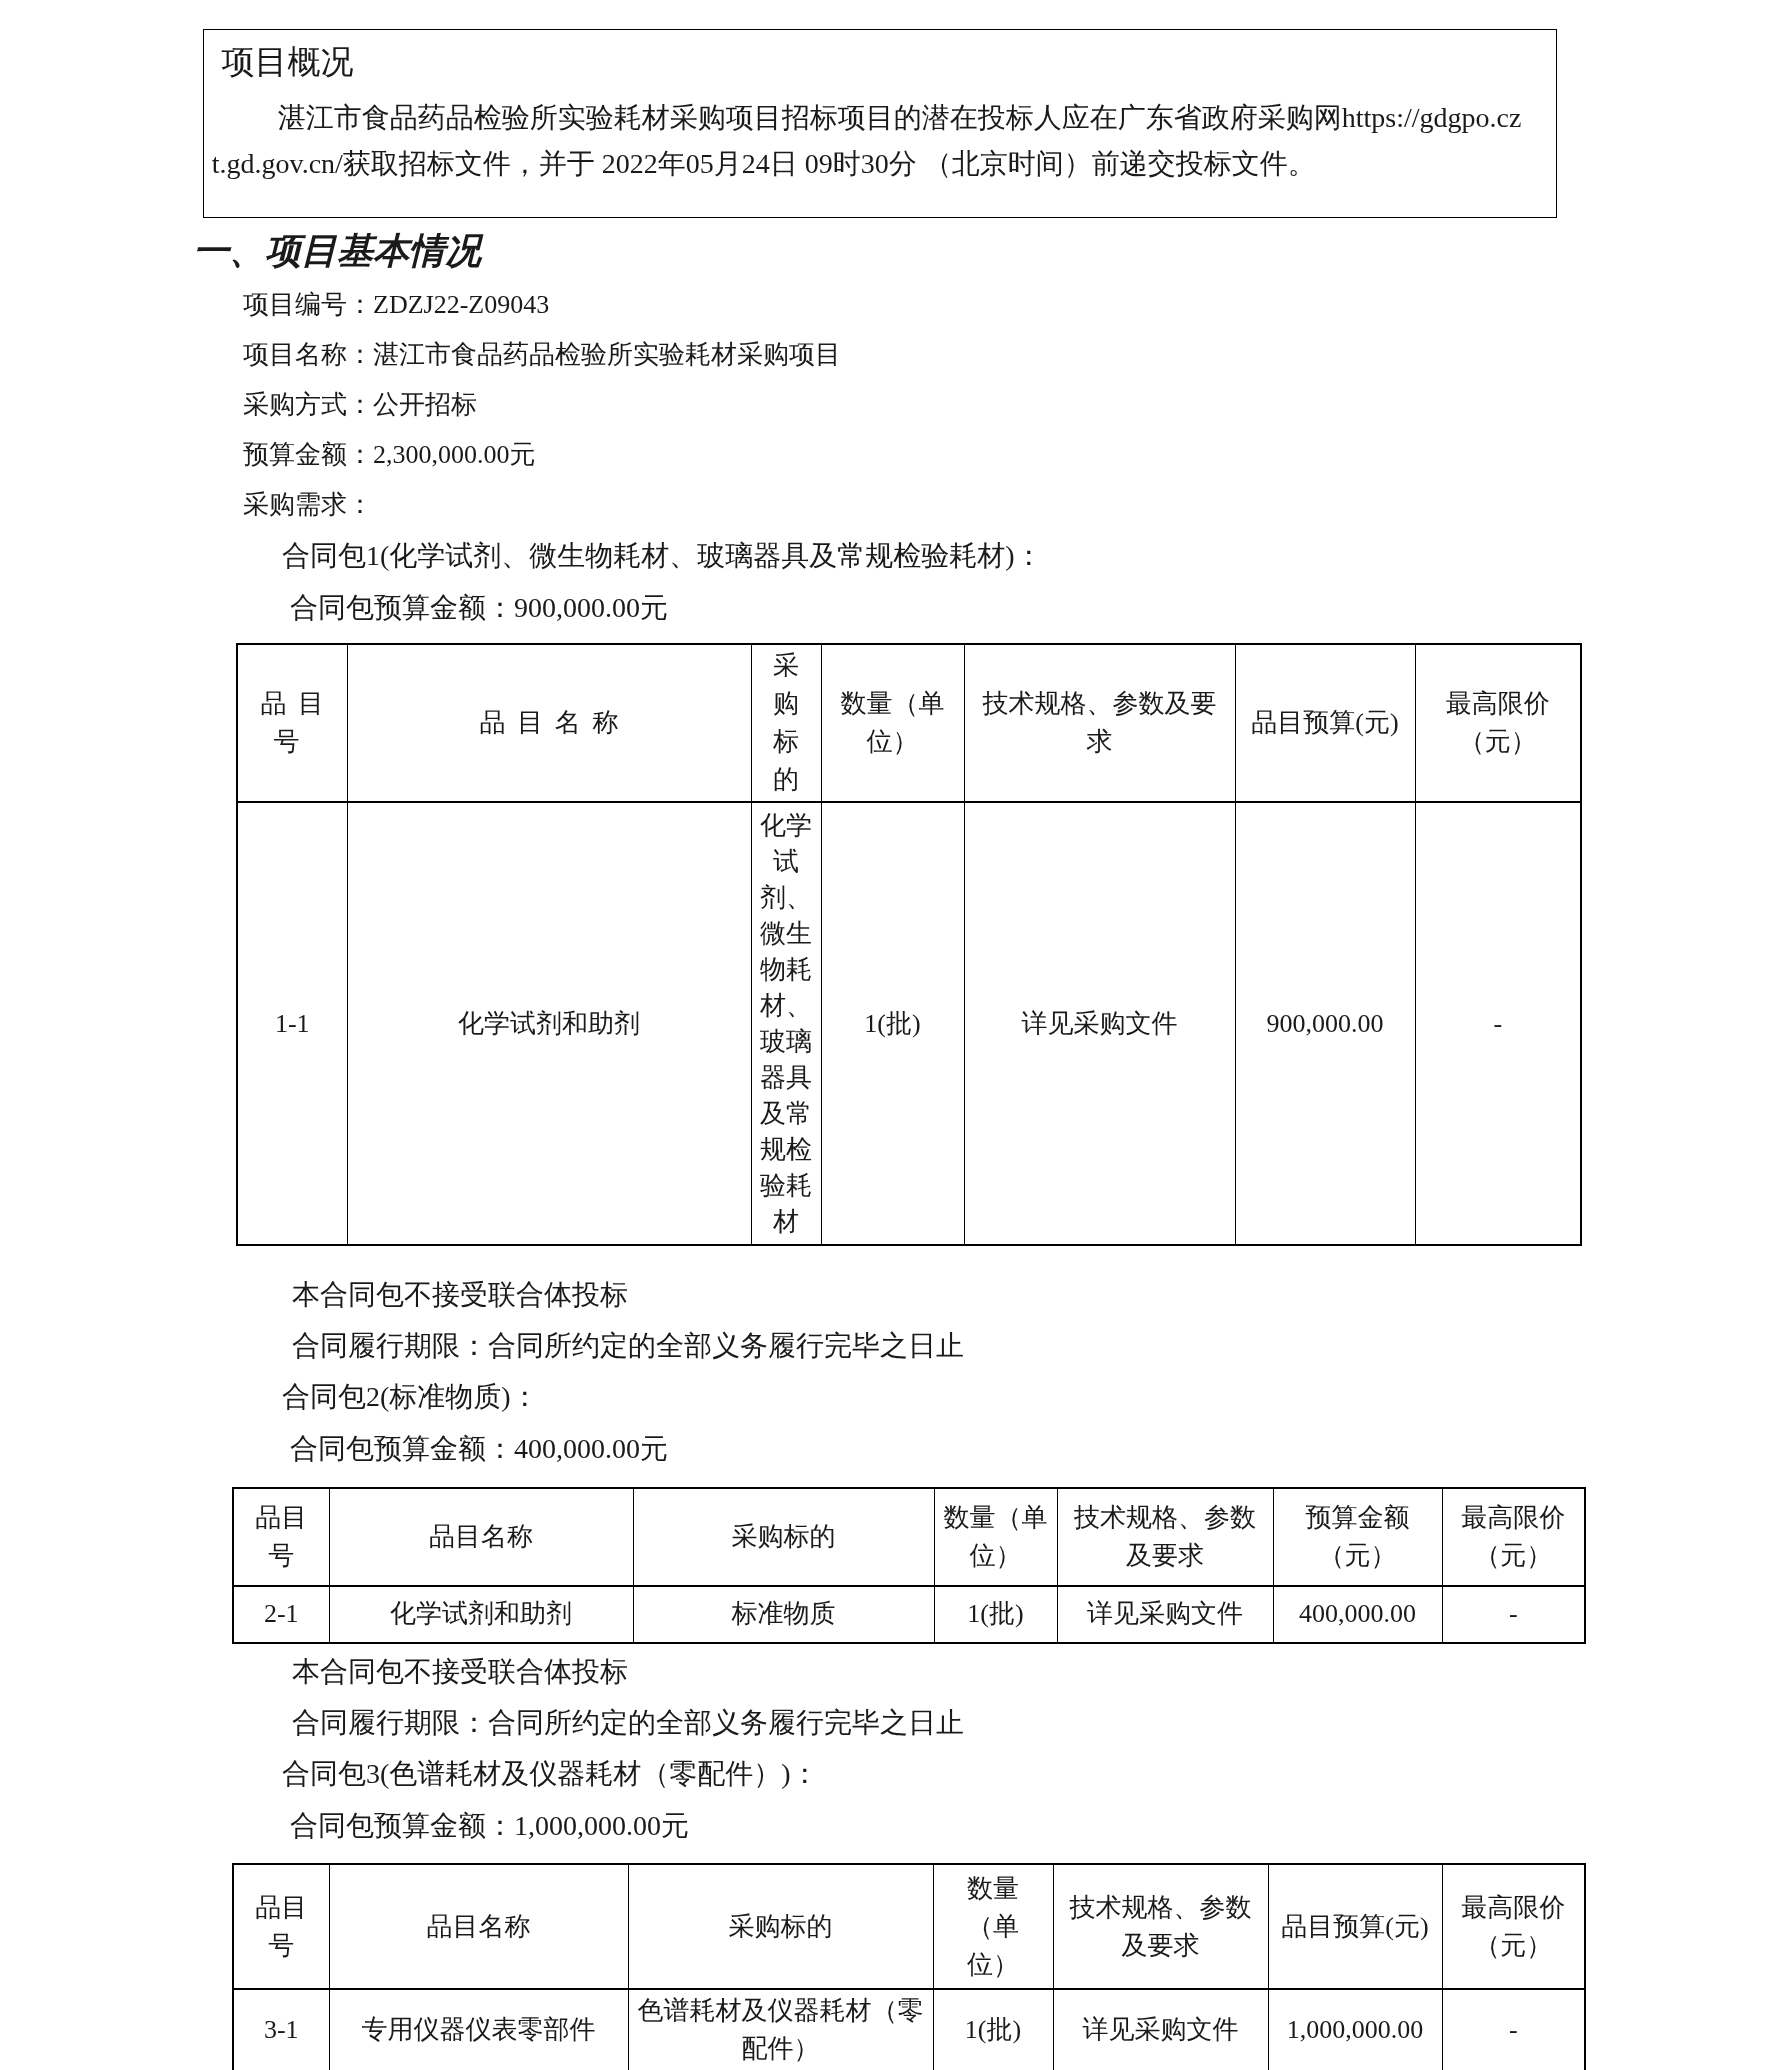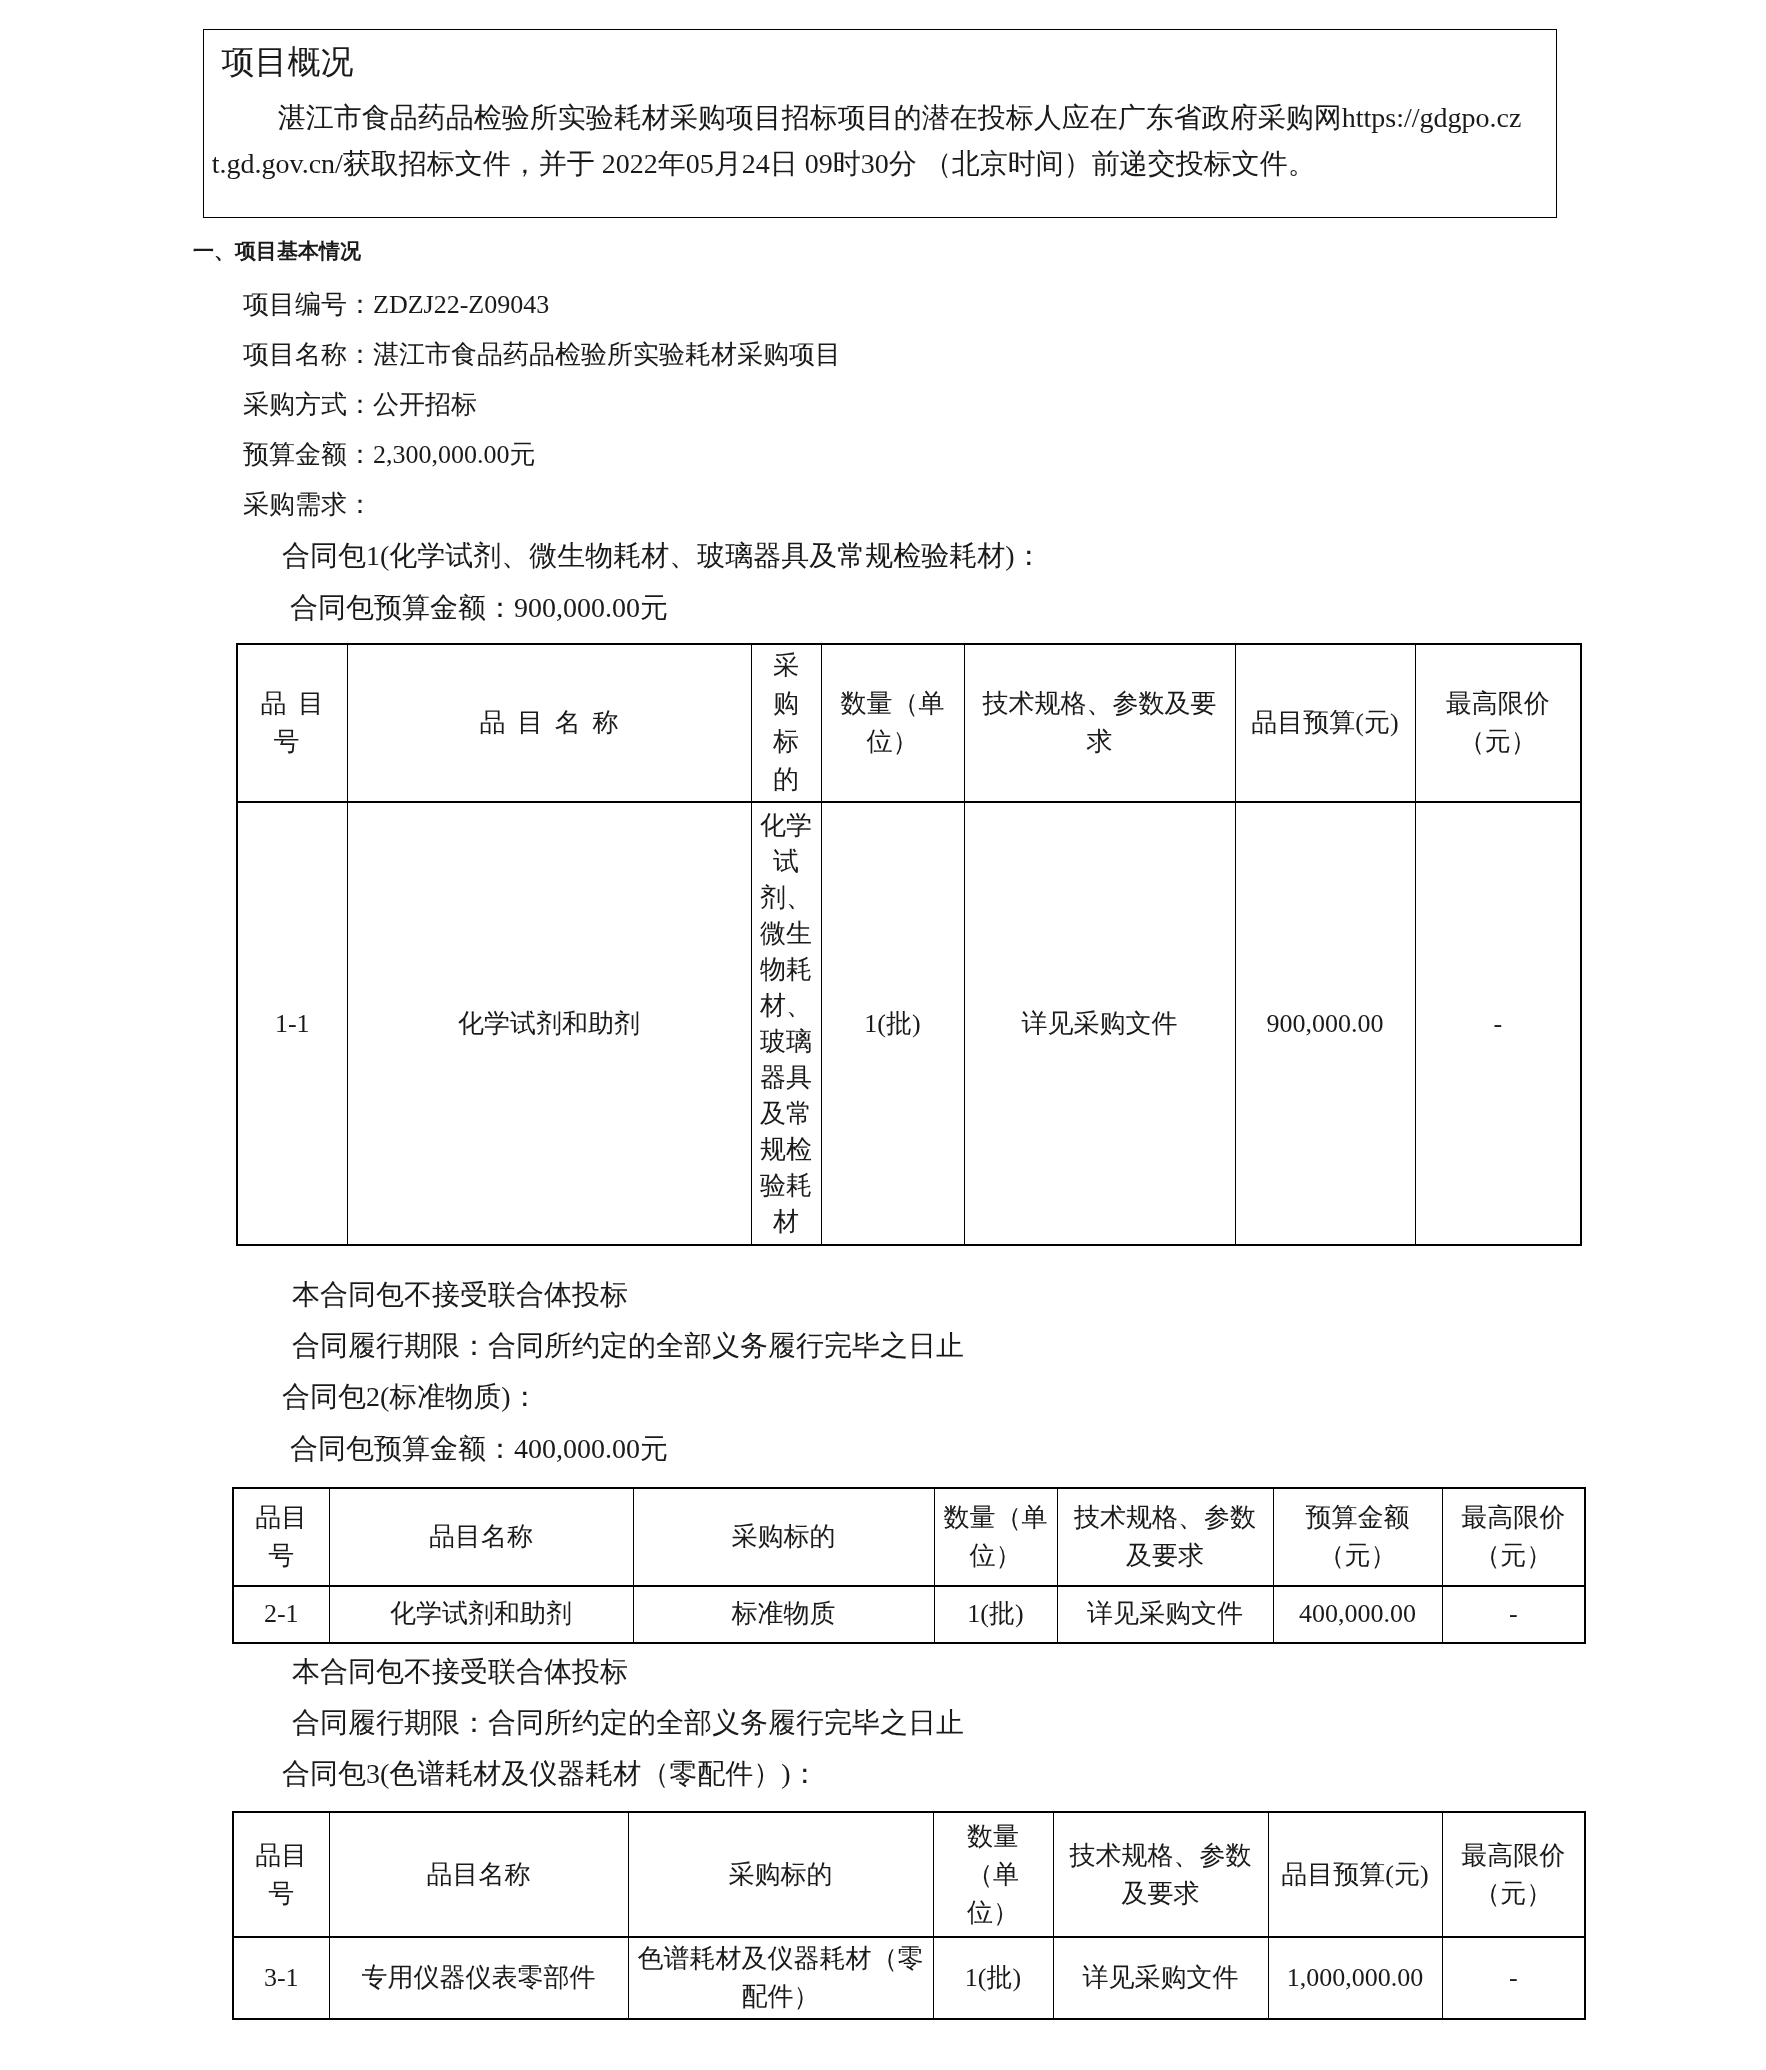--- a/index.html
+++ b/index.html
@@ -15,21 +15,21 @@
   .overview-box{
     position:absolute;left:203px;top:29px;width:1354px;height:189px;
     border:1.9px solid #000;box-sizing:border-box;
     padding:11.6px 9.7px 0 7.7px;
   }
   .overview-title{font-size:33px;line-height:39px;margin:1.9px 0 0 9.7px;}
   .overview-para{font-size:28px;line-height:46px;margin-top:12.6px;}
   .overview-para .l1{text-indent:66px;}
   
   .content{position:absolute;left:193px;top:230px;width:1410px;}
-  .heading{font-size:21px;font-weight:bold;line-height:42px;margin:0 0 7.7px 0;}
+  .heading{font-size:36px;font-weight:bold;line-height:42px;margin:0 0 7.7px 0;font-style:italic;}
   .info-line{font-size:26px;line-height:50px;padding-left:50px;}
   .pkg-title{font-size:28px;line-height:52px;padding-left:89px;}
   .pkg-budget{font-size:28px;line-height:52px;padding-left:97px;}
   .note-line{font-size:28px;line-height:51px;padding-left:99px;}
   .notes{margin-top:23px;}
   .notes-sm{margin-top:1.9px;}
   
   table.t{
     border-collapse:collapse;table-layout:fixed;
     font-size:26px;color:#1a1a1a;
@@ -180,20 +180,21 @@
         </tr>
       </tbody>
     </table>
 
     <div class="notes notes-sm">
       <div class="note-line">本合同包不接受联合体投标</div>
       <div class="note-line">合同履行期限：合同所约定的全部义务履行完毕之日止</div>
     </div>
 
     <div class="pkg-title">合同包3(色谱耗材及仪器耗材（零配件）)：</div>
+    <div class="pkg-budget">合同包预算金额：1,000,000.00元</div>
 
     <table class="t t23 t3">
       <colgroup>
         <col style="width:96px">
           <col style="width:299px">
           <col style="width:305px">
           <col style="width:120px">
         <col style="width:215px">
           <col style="width:174px">
           <col style="width:143px">

